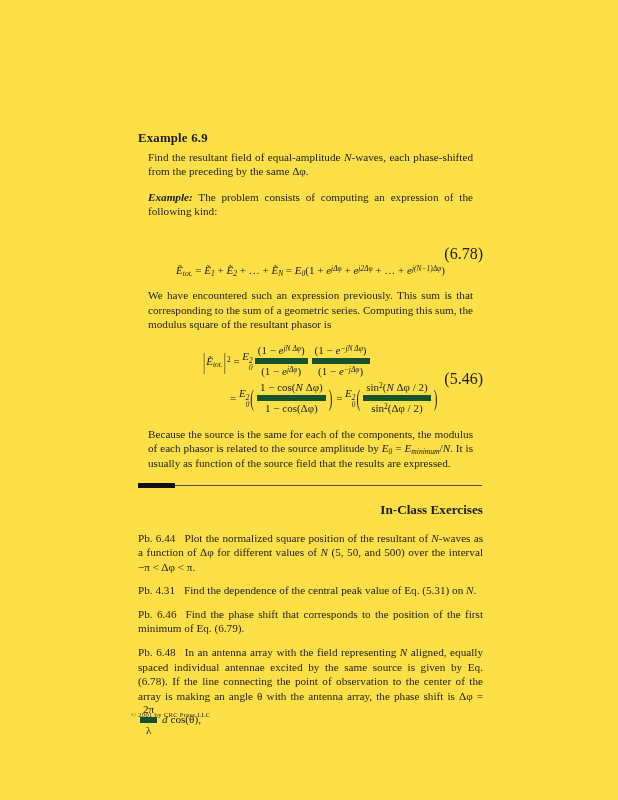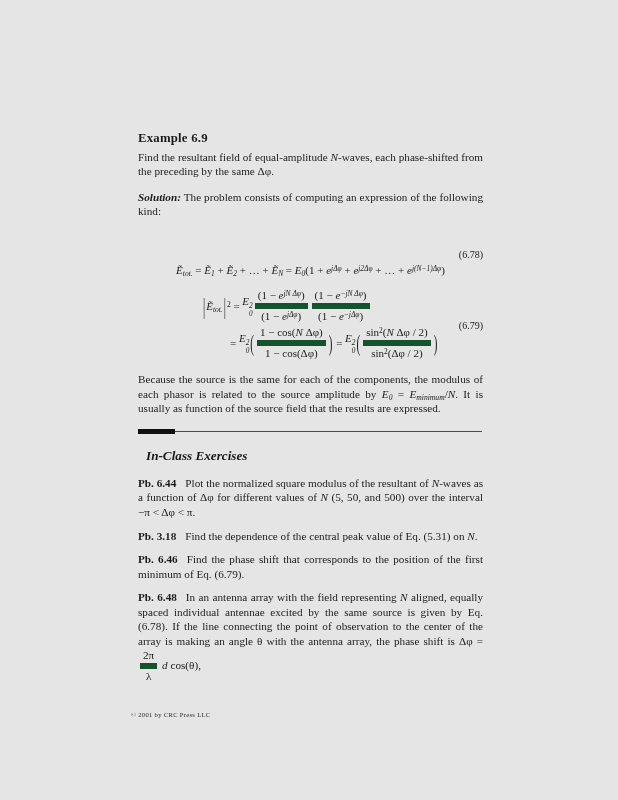--- a/index.html
+++ b/index.html
@@ -1,90 +1,91 @@
 <!DOCTYPE html>
 <html><head>
 <meta charset="utf-8">
 <style>
   html,body{margin:0;padding:0;}
   body{
     width:618px;height:800px;background:#ffffff;position:relative;
     font-family:"Liberation Serif",serif;color:#1b1b1b;
     -webkit-font-smoothing:antialiased;
   }
-  .page{position:absolute;inset:0;background:#e5e5e5;overflow:hidden;}
+  .page{position:absolute;inset:0;background:#fde047;overflow:hidden;}
   .content{
     position:absolute;left:138px;top:130px;width:345px;
     font-size:11.2px;line-height:1.3;text-align:justify;
   }
   .ex-head{font-size:12.8px;font-weight:bold;margin:0 0 3px;text-align:left;letter-spacing:.2px;}
-  .para{margin:0 0 11px;}
+  .para{margin:0 10px 11px;}
   .solution{margin-bottom:12px;}
   .it{font-style:italic;}
-  .bd{font-weight:bold;}
+  .bd{font-weight:normal;}
   .bdit{font-weight:bold;font-style:italic;}
   sub,sup{font-size:68%;line-height:0;}
   sub{vertical-align:-0.32em;}
   sup{vertical-align:0.45em;}
   .supsub{display:inline-flex;flex-direction:column;vertical-align:-0.45em;font-size:66%;line-height:1.05;text-align:left;}
   .supsub .ss-sup,.supsub .ss-sub{display:block;}
   .wordgap{display:inline-block;width:9px;}
   .frac{display:inline-block;vertical-align:middle;text-align:center;margin:0 2px;line-height:1.18;}
   .frac .num{display:block;padding:0 3px 1px;border-bottom:6px solid #14532d;}
   .frac .den{display:block;padding:1px 3px 0;}
   .big{display:inline-block;transform:scaleY(2.05);transform-origin:center;margin:0 1px;}
   .eq{position:relative;font-size:11px;}
   .eq678{margin:8px 0 11px;text-align:center;}
   .eq678 .eq-body{display:inline-block;margin-top:32px;}
-  .eq-label{position:absolute;right:0;top:50%;transform:translateY(-50%);font-size:10px;}
+  .eq-label{position:absolute;right:0;top:50%;transform:translateY(-50%);font-size:16px;}
   .eq679{margin:12px 0 12px;text-align:left;}
   .eqline{display:flex;align-items:center;margin:3px 0;white-space:pre;}
   .l1{padding-left:64px;}
   .l2{padding-left:92px;}
   .divider{position:relative;height:5px;margin:13px 0 13px;}
   .div-line{position:absolute;left:0;right:1px;top:2px;height:1px;background:#4a4a4a;}
   .div-thick{position:absolute;left:0;top:0;width:37px;height:5px;background:#101010;}
-  .sec-head{font-size:13.2px;font-weight:bold;font-style:italic;margin:0 8px 12px;text-align:left;}
+  .sec-head{font-size:13.2px;font-weight:bold;margin:0 0 12px;text-align:right;}
   .pb{margin:0 0 9px;}
   .footer{position:absolute;left:131px;top:711px;font-size:6.6px;color:#2a2a2a;letter-spacing:.3px;}
 </style>
 </head>
 <body>
 
 <div class="page">
   <div class="content">
 
     <h2 class="ex-head">Example 6.9</h2>
 
     <p class="para"><span>Find the resultant field of equal-amplitude </span><span class="it">N</span><span>-waves, each phase-shifted from the preceding by the same Δφ.</span></p>
 
-    <p class="para solution"><span class="bdit">Solution:</span><span> The problem consists of computing an expression of the following kind:</span></p>
+    <p class="para solution"><span class="bdit">Example:</span><span> The problem consists of computing an expression of the following kind:</span></p>
 
     <div class="eq eq678">
       <span class="eq-body"><span class="it">Ẽ<sub>tot.</sub></span><span> = </span><span class="it">Ẽ<sub>1</sub></span><span> + </span><span class="it">Ẽ<sub>2</sub></span><span> + … + </span><span class="it">Ẽ<sub>N</sub></span><span> = </span><span class="it">E<sub>0</sub></span><span>(1 + </span><span class="it">e<sup>jΔφ</sup></span><span> + </span><span class="it">e<sup>j2Δφ</sup></span><span> + … + </span><span class="it">e<sup>j(N−1)Δφ</sup></span><span>)</span></span>
       <span class="eq-label">(6.78)</span>
     </div>
 
+    <p class="para"><span>We have encountered such an expression previously. This sum is that corresponding to the sum of a geometric series. Computing this sum, the modulus square of the resultant phasor is</span></p>
 
     <div class="eq eq679">
       <div class="eqline l1"><span class="big">|</span><span class="it">Ẽ<sub>tot.</sub></span><span class="big">|</span><span><sup>2</sup></span><span>&nbsp;=&nbsp;</span><span class="it">E<span class="supsub"><span class="ss-sup">2</span><span class="ss-sub">0</span></span></span><span class="frac"><span class="num"><span>(1 − </span><span class="it">e<sup>jN Δφ</sup></span><span>)</span></span><span class="den"><span>(1 − </span><span class="it">e<sup>jΔφ</sup></span><span>)</span></span></span><span class="frac"><span class="num"><span>(1 − </span><span class="it">e<sup>−jN Δφ</sup></span><span>)</span></span><span class="den"><span>(1 − </span><span class="it">e<sup>−jΔφ</sup></span><span>)</span></span></span></div>
       <div class="eqline l2"><span>=&nbsp;</span><span class="it">E<span class="supsub"><span class="ss-sup">2</span><span class="ss-sub">0</span></span></span><span class="big">(</span><span class="frac"><span class="num"><span>1 − cos(</span><span class="it">N</span><span> Δφ)</span></span><span class="den"><span>1 − cos(Δφ)</span></span></span><span class="big">)</span><span>&nbsp;=&nbsp;</span><span class="it">E<span class="supsub"><span class="ss-sup">2</span><span class="ss-sub">0</span></span></span><span class="big">(</span><span class="frac"><span class="num"><span>sin<sup>2</sup></span><span>(</span><span class="it">N</span><span> Δφ / 2)</span></span><span class="den"><span>sin<sup>2</sup></span><span>(Δφ / 2)</span></span></span><span class="big">)</span></div>
-      <span class="eq-label">(6.79)</span>
+      <span class="eq-label">(5.46)</span>
     </div>
 
     <p class="para"><span>Because the source is the same for each of the components, the modulus of each phasor is related to the source amplitude by </span><span class="it">E<sub>0</sub></span><span> = </span><span class="it">E<sub>minimum</sub></span><span>/</span><span class="it">N</span><span>. It is usually as function of the source field that the results are expressed.</span></p>
 
     <div class="divider">
       <span class="div-line"></span>
       <span class="div-thick"></span>
     </div>
 
     <h2 class="sec-head">In-Class Exercises</h2>
 
-    <p class="para pb"><span class="bd">Pb. 6.44</span><span class="wordgap"></span><span>Plot the normalized square modulus of the resultant of </span><span class="it">N</span><span>-waves as a function of Δφ for different values of </span><span class="it">N</span><span> (5, 50, and 500) over the interval −π &lt; Δφ &lt; π.</span></p>
-    <p class="para pb"><span class="bd">Pb. 3.18</span><span class="wordgap"></span><span>Find the dependence of the central peak value of Eq. (5.31) on </span><span class="it">N</span><span>.</span></p>
+    <p class="para pb"><span class="bd">Pb. 6.44</span><span class="wordgap"></span><span>Plot the normalized square position of the resultant of </span><span class="it">N</span><span>-waves as a function of Δφ for different values of </span><span class="it">N</span><span> (5, 50, and 500) over the interval −π &lt; Δφ &lt; π.</span></p>
+    <p class="para pb"><span class="bd">Pb. 4.31</span><span class="wordgap"></span><span>Find the dependence of the central peak value of Eq. (5.31) on </span><span class="it">N</span><span>.</span></p>
     <p class="para pb"><span class="bd">Pb. 6.46</span><span class="wordgap"></span><span>Find the phase shift that corresponds to the position of the first minimum of Eq. (6.79).</span></p>
     <p class="para pb"><span class="bd">Pb. 6.48</span><span class="wordgap"></span><span>In an antenna array with the field representing </span><span class="it">N</span><span> aligned, equally spaced individual antennae excited by the same source is given by Eq. (6.78). If the line connecting the point of observation to the center of the array is making an angle θ with the antenna array, the phase shift is Δφ = </span><span class="frac"><span class="num"><span>2π</span></span><span class="den"><span>λ</span></span></span><span> </span><span class="it">d</span><span> cos(θ),</span></p>
 
   </div>
 
   <div class="footer">© 2001 by CRC Press LLC</div>
 </div>
 
 </body></html>

